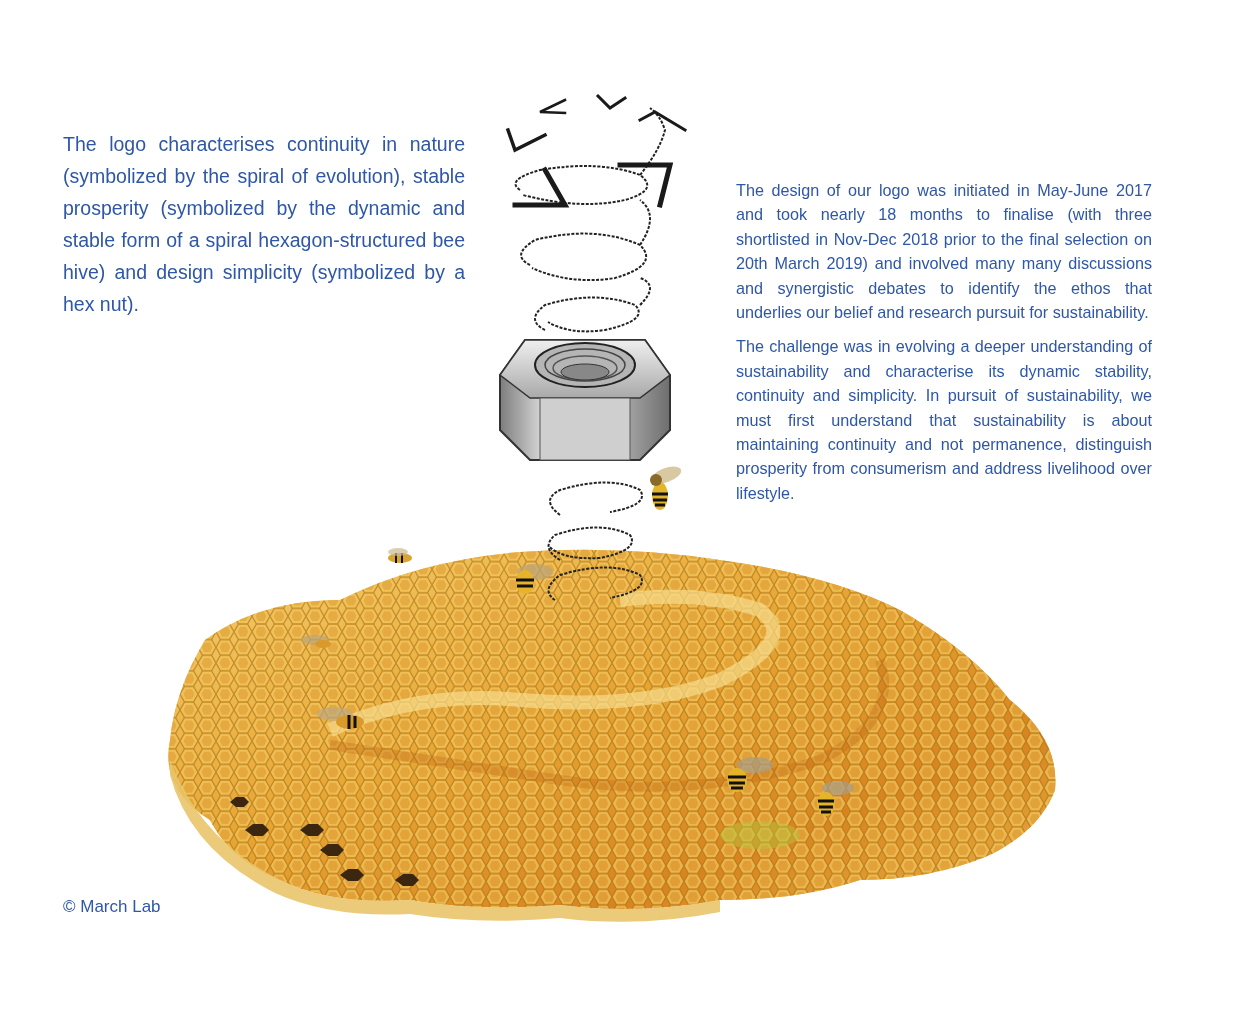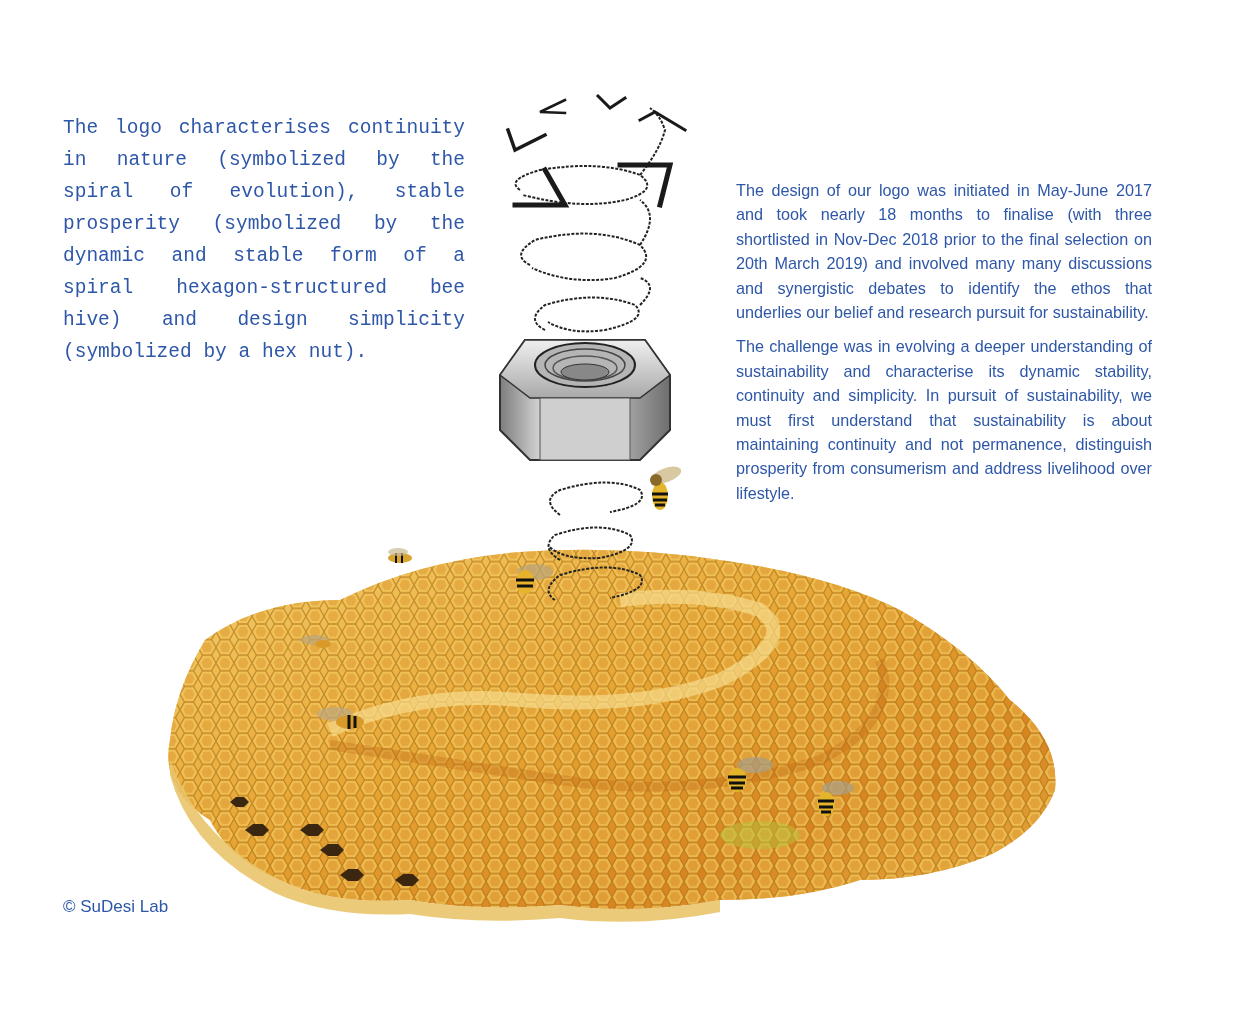--- a/index.html
+++ b/index.html
@@ -1,19 +1,19 @@
 <!DOCTYPE html>
 <html><head>
 <meta charset="utf-8">
 <style>
   html, body { margin:0; padding:0; background:#ffffff; }
   body { width:1240px; height:1021px; position:relative; overflow:hidden;
          font-family:"Liberation Sans", "DejaVu Sans", sans-serif; }
   .text-block { position:absolute; color:#2e57a8; text-align:justify; }
-  .left-text { left:63px; top:112px; width:402px; font-size:19.5px; line-height:32px;font-family:Liberation Mono, monospace; }
+  .left-text { left:63px; top:128px; width:402px; font-size:19.5px; line-height:32px; }
   .right-text { left:720px; top:178px; width:432px; font-size:16.2px; line-height:24.4px; }
   .right-text p { margin:0 0 10px 16px; text-align:justify; }
   .copyright { position:absolute; left:63px; top:897px; font-size:17px; color:#2e57a8; }
   .art { position:absolute; left:0; top:0; width:1240px; height:1021px; }
 </style>
 </head>
 <body>
 
 <svg class="art" viewBox="0 0 1240 1021" xmlns="http://www.w3.org/2000/svg">
   <defs>
@@ -130,13 +130,13 @@
   </g>
 </svg>
 
 <div class="text-block left-text">The logo characterises continuity in nature (symbolized by the spiral of evolution), stable prosperity (symbolized by the dynamic and stable form of a spiral hexagon-structured bee hive) and design simplicity (symbolized by a hex nut).</div>
 
 <div class="text-block right-text">
   <p>The design of our logo was initiated in May-June 2017 and took nearly 18 months to finalise (with three shortlisted in Nov-Dec 2018 prior to the final selection on 20th March 2019) and involved many many discussions and synergistic debates to identify the ethos that underlies our belief and research pursuit for sustainability.</p>
   <p>The challenge was in evolving a deeper understanding of sustainability and characterise its dynamic stability, continuity and simplicity. In pursuit of sustainability, we must first understand that sustainability is about maintaining continuity and not permanence, distinguish prosperity from consumerism and address livelihood over lifestyle.</p>
 </div>
 
-<div class="copyright">© SuDesi Lab</div>
+<div class="copyright">© March Lab</div>
 
 </body></html>

